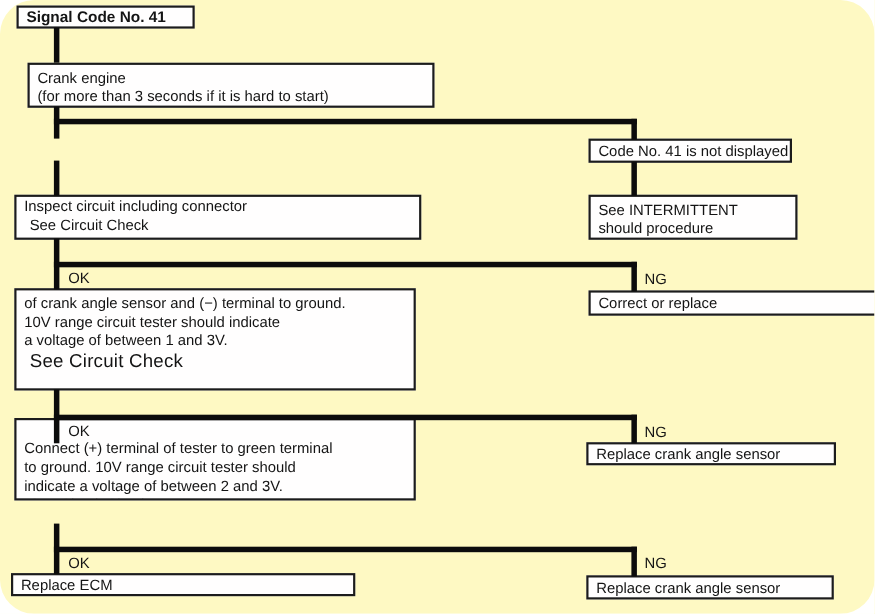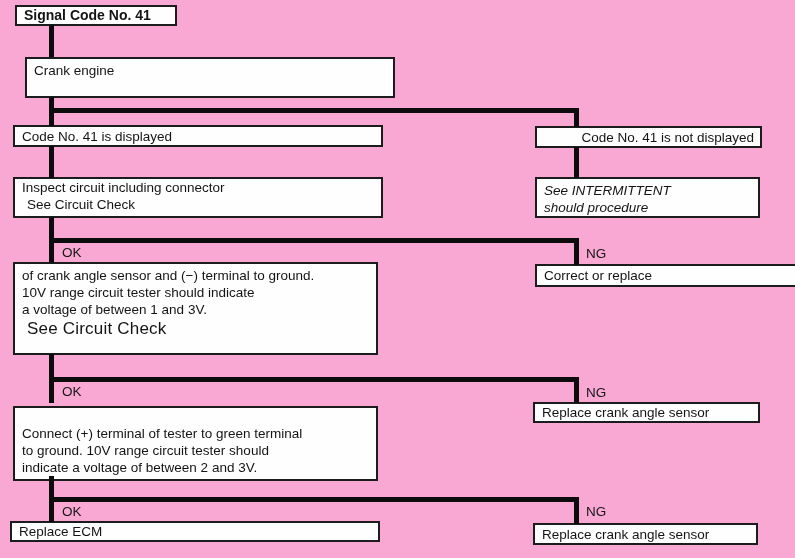--- a/index.html
+++ b/index.html
@@ -1,23 +1,24 @@
 <!DOCTYPE html>
 <html><head>
 <meta charset="utf-8">
 <style>
   html, body { margin: 0; padding: 0; background: #fff; }
   #page {
     position: relative;
     width: 795px;
     height: 558px;
-    background: #f9a8d4;
+    background: #fef9c3;
     font-family: "Liberation Sans", "DejaVu Sans", sans-serif;
     color: #141414;
     overflow: hidden;
+    border-radius: 31px;
   }
   .box {
     position: absolute;
     background: #fffefe;
     border: 2px solid #1c1c1c;
     box-sizing: border-box;
     font-size: 13.5px;
     line-height: 17px;
     padding: 2px 6px 0 7px;
     white-space: nowrap;
@@ -44,54 +45,52 @@
 <body>
 
 <div id="page">
 
   <div class="box title-box center-v" style="left:15px; top:5px; width:162px; height:21px;">
     <span class="line-text">Signal Code No. 41</span>
   </div>
 
   <div class="box" style="left:13px; top:57px; width:370px; height:41px; padding-top:3px;margin-left:12px;">
     <span class="line-text">Crank engine</span>
+    <span class="line-text">(for more than 3 seconds if it is hard to start)</span>
   </div>
 
-  <div class="box center-v" style="left:13px; top:125px; width:370px; height:22px;">
-    <span class="line-text">Code No. 41 is displayed</span>
-  </div>
 
   <div class="box" style="left:13px; top:177px; width:370px; height:41px; padding-top:0;">
     <span class="line-text">Inspect circuit including connector</span>
     <span class="line-text indent">See Circuit Check</span>
   </div>
 
   <div class="box" style="left:13px; top:262px; width:365px; height:93px; padding-top:3px;">
     <span class="line-text">of crank angle sensor and (−) terminal to ground.</span>
     <span class="line-text">10V range circuit tester should indicate</span>
     <span class="line-text">a voltage of between 1 and 3V.</span>
     <span class="line-text big indent">See Circuit Check</span>
   </div>
 
-  <div class="box" style="left:13px; top:406px; width:365px; height:75px; padding-top:17px;">
+  <div class="box" style="left:13px; top:380px; width:365px; height:75px; padding-top:17px;">
     <span class="line-text">Connect (+) terminal of tester to green terminal</span>
     <span class="line-text">to ground. 10V range circuit tester should</span>
     <span class="line-text">indicate a voltage of between 2 and 3V.</span>
     <span class="line-text indent">See Circuit Check</span>
   </div>
 
-  <div class="box center-v" style="left:10px; top:521px; width:370px; height:21px;">
+  <div class="box center-v" style="left:10px; top:521px; width:313px; height:21px;">
     <span class="line-text">Replace ECM</span>
   </div>
 
-  <div class="box center-v" style="left:535px; top:126px; width:227px; height:22px;justify-content:flex-end;">
+  <div class="box center-v" style="left:535px; top:126px; width:185px; height:22px;">
     <span class="line-text">Code No. 41 is not displayed</span>
   </div>
 
-  <div class="box" style="left:535px; top:177px; width:225px; height:41px; padding-top:3px;font-style:italic;">
+  <div class="box" style="left:535px; top:177px; width:190px; height:41px; padding-top:3px;">
     <span class="line-text">See INTERMITTENT</span>
     <span class="line-text">should procedure</span>
   </div>
 
   <div class="box center-v" style="left:535px; top:264px; width:269px; height:23px;">
     <span class="line-text">Correct or replace</span>
   </div>
 
   <div class="box center-v" style="left:533px; top:402px; width:227px; height:21px;">
     <span class="line-text">Replace crank angle sensor</span>

